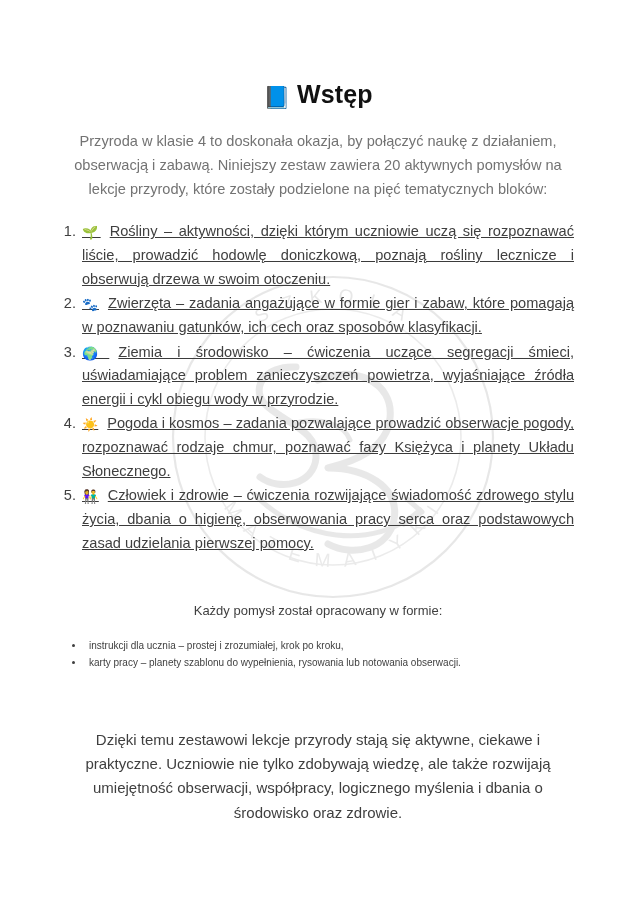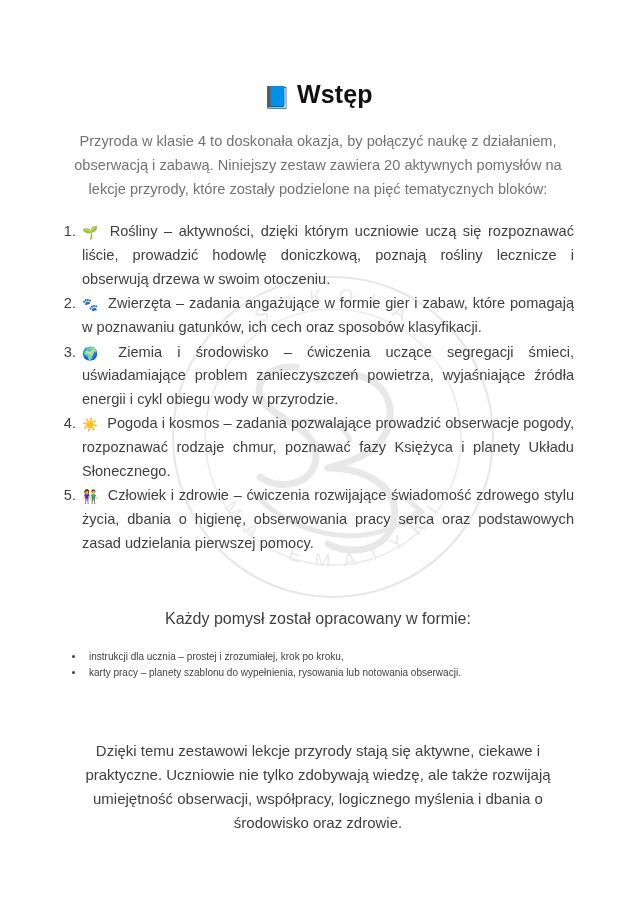--- a/index.html
+++ b/index.html
@@ -59,41 +59,42 @@
     text-align: center;
     font-size: 14.6px;
     line-height: 1.62;
     color: #737373;
   }
 
   ol.blocks {
     margin: 19px 4px 0 0;
     padding-left: 22px;
     list-style: decimal;
+    text-decoration: underline;
   }
   ol.blocks > li {
     text-align: justify;
     font-size: 14.6px;
     line-height: 1.62;
     color: #3f3f3f;
     margin-bottom: 1px;
     padding-left: 2px;
   }
   ol.blocks > li::marker { color: #3f3f3f; }
   ol.blocks .emoji {
     font-size: 13px;
     margin-right: 9px;
     vertical-align: -1px;
   }
 
   .formula-line {
-    margin: 11px;
+    margin: 5px;
     padding-top: 40px;
     text-align: center;
-    font-size: 16px;
+    font-size: 13px;
     line-height: 1.62;
     color: #3f3f3f;
   }
 
   ul.forms {
     margin: 17px 0 0 0;
     padding-left: 27px;
     list-style: disc;
   }
   ul.forms > li {

